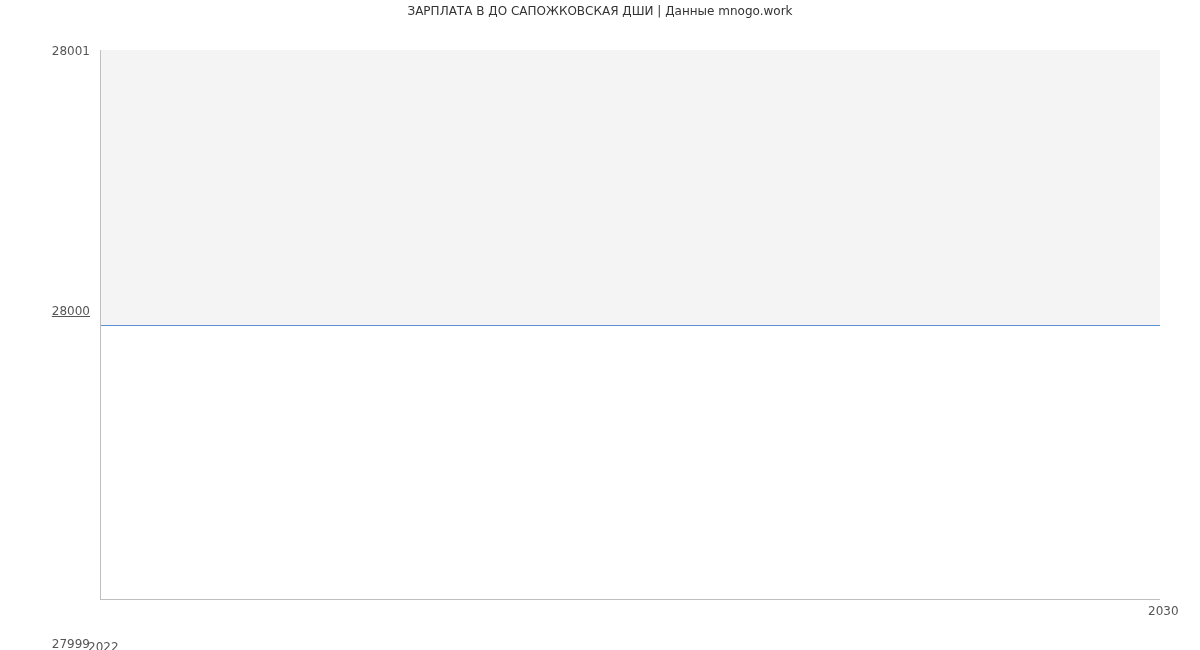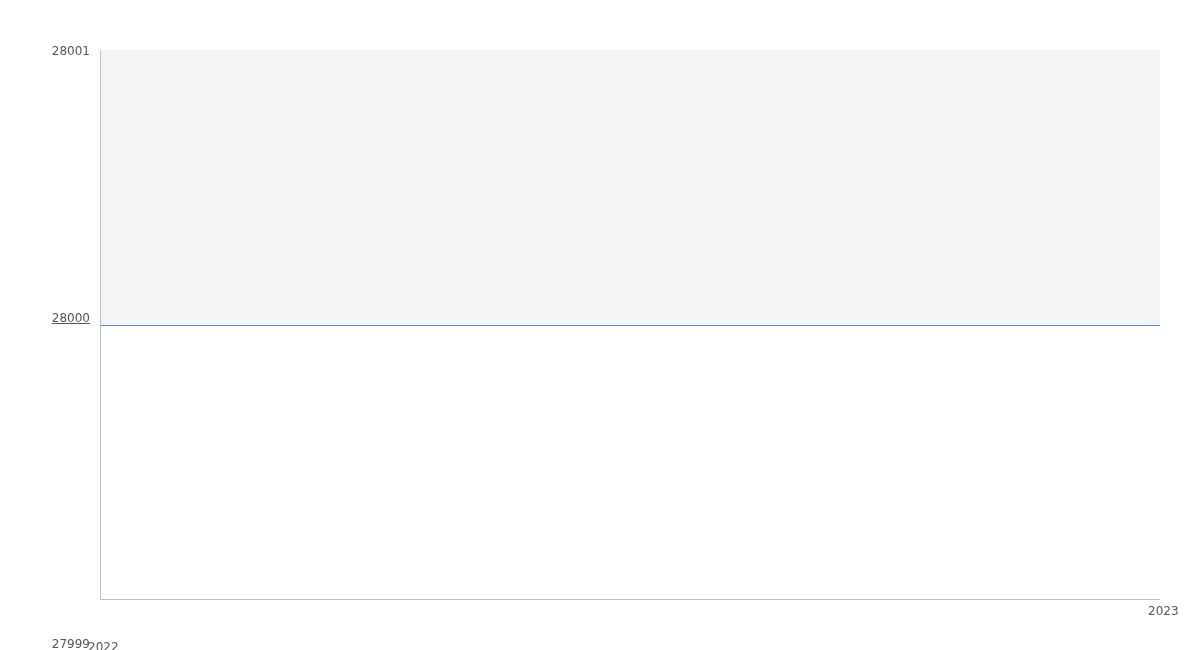--- a/index.html
+++ b/index.html
@@ -62,26 +62,27 @@
     color: #555;
   }
   .ylabel { text-align: right; width: 90px; left: 0; }
   .xlabel { top: 604px; }
 </style>
 </head>
 <body>
 
 <div class="wrap">
 
+  <div class="title">ЗАРПЛАТА В ДО САПОЖКОВСКАЯ ДШИ | Данные mnogo.work</div>
 
   <div class="ylabel" style="top:44px;">28001</div>
-  <div class="ylabel" style="top:311px;text-decoration:underline;">28000</div>
+  <div class="ylabel" style="top:304px;text-decoration:underline;">28000</div>
   <div class="ylabel" style="top:593px;margin-top:44px;">27999</div>
 
   <div class="xlabel" style="left:88px;margin-top:36px;">2022</div>
-  <div class="xlabel" style="left:1148px;">2023</div>
+  <div class="xlabel" style="left:1148px;">2030</div>
 
   <div class="plot">
     <div class="shade"></div>
     <div class="line"></div>
   </div>
 
 </div>
 
 </body></html>

